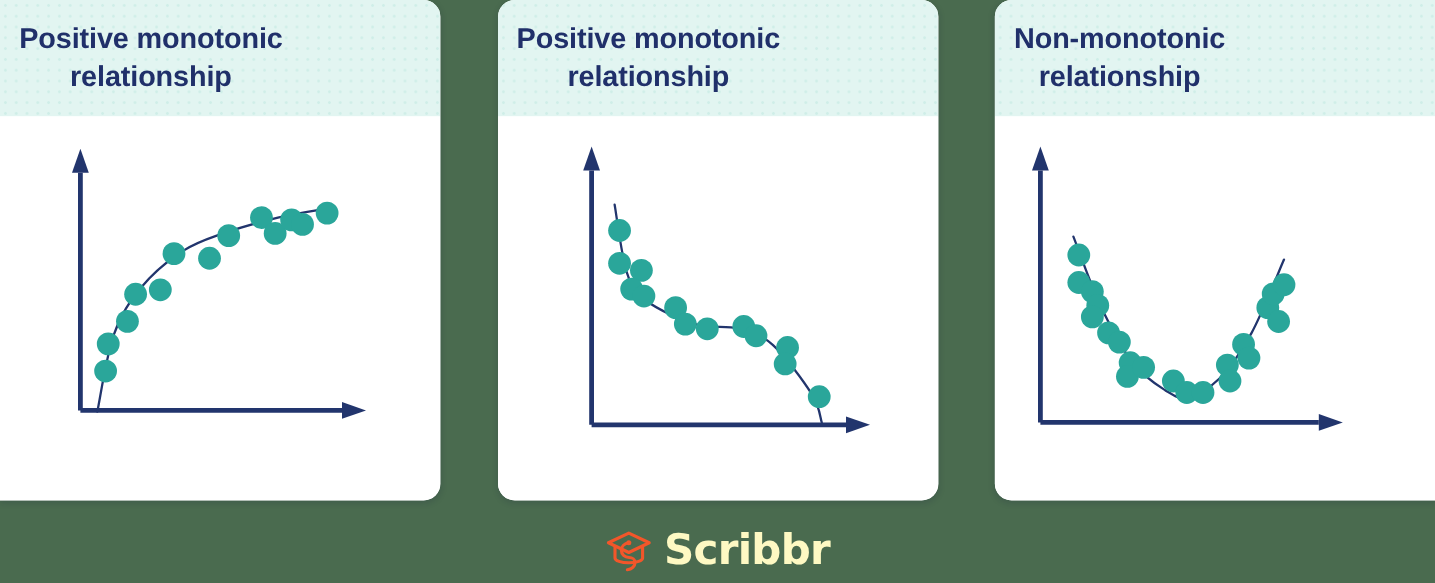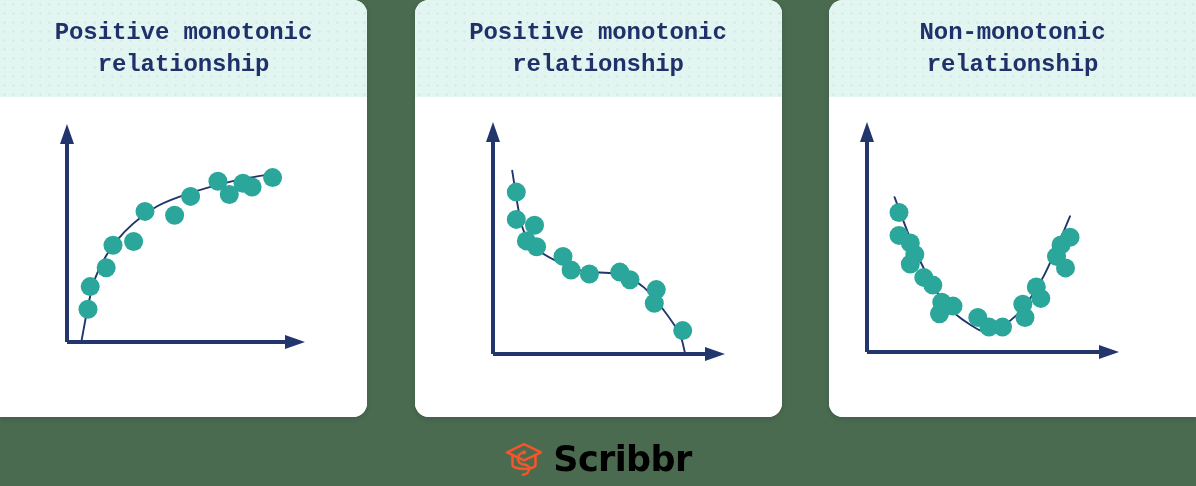--- a/index.html
+++ b/index.html
@@ -48,24 +48,23 @@
     border-bottom-right-radius: 0;
   }
   .card-header {
     height: 97px;
     flex: 0 0 97px;
     background-color: #e2f5f1;
     background-image: radial-gradient(#cfeee8 1.1px, transparent 1.2px);
     background-size: 9px 9px;
     display: flex;
     align-items: center;
-    justify-content: center;
+    justify-content: flex-start;
     box-sizing: border-box;
-    padding: 0 40px;
-    font-family: Liberation Mono, monospace;
+    padding: 0 16px;
   }
   .card-title {
     font-size: 24px;
     font-weight: bold;
     line-height: 1.32;
     text-align: center;
     color: #20306a;
     letter-spacing: -0.1px;
     white-space: pre-line;
   }
@@ -92,21 +91,21 @@
     justify-content: center;
     gap: 9px;
   }
   .logo-mark {
     display: block;
   }
   .logo-text {
     font-family: "DejaVu Sans", sans-serif;
     font-size: 35px;
     font-weight: bold;
-    color: #000000;
+    color: #fef9c3;
     letter-spacing: -0.6px;
     line-height: 1;
   }
 </style>
 </head>
 <body>
 
 <div class="stage">
 
   <div class="cards">

